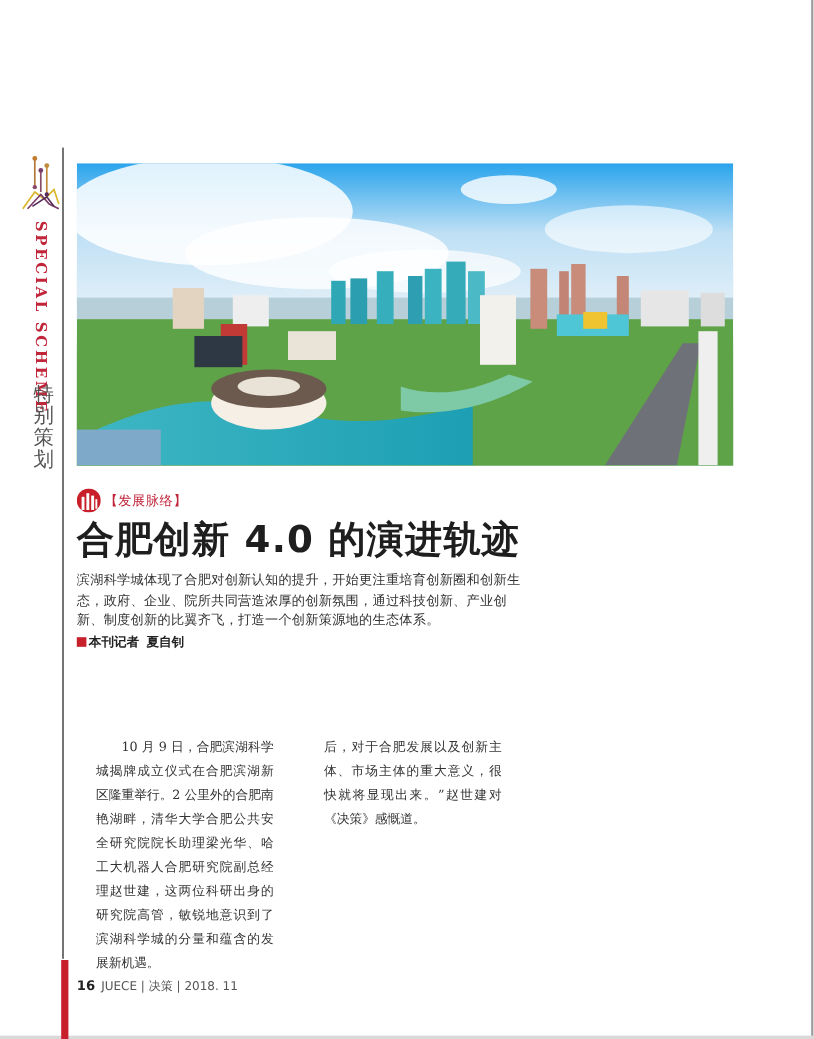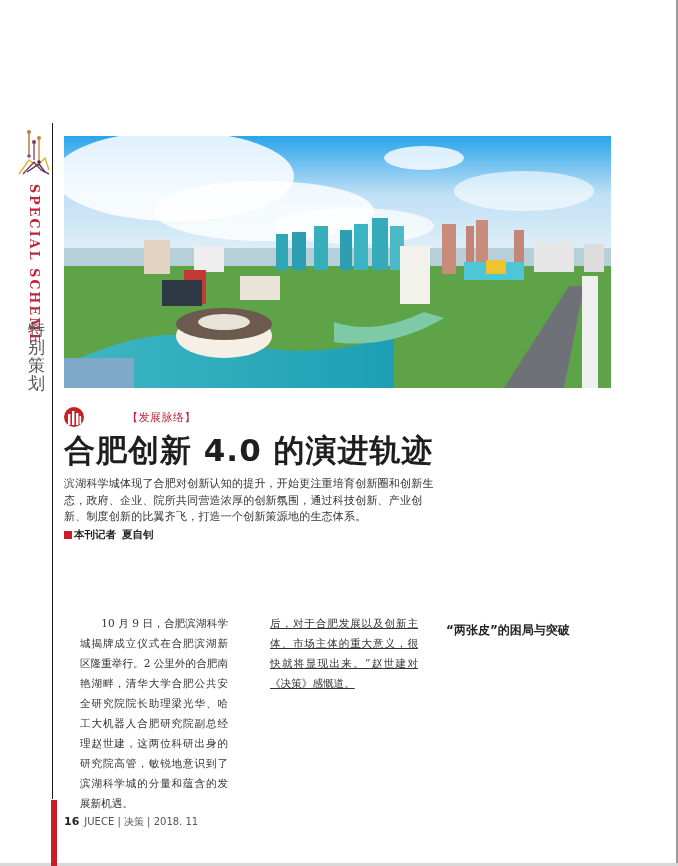--- a/index.html
+++ b/index.html
@@ -23,21 +23,21 @@
       position: absolute; left: 28px; top: 320px; width: 14px;
       font-size: 17px; line-height: 18px; color: #555; text-align: center;
     }
 
     .photo {
       position: absolute; left: 64px; top: 136px; width: 547px; height: 252px; overflow: hidden;
       background: linear-gradient(180deg, #cfe6f8 0%, #e9f3fb 25%, #bfe0f7 45%, #d8ecf6 55%, #7fb46a 62%, #4f9a3d 80%, #3c8f3a 100%);
     }
     .photo svg { display: block; }
 
-    .tag { position: absolute; left: 64px; top: 407px; height: 20px; display: flex; align-items: center; gap: 40px; }
+    .tag { position: absolute; left: 64px; top: 407px; height: 20px; display: flex; align-items: center; }
     .tag-icon { width: 20px; height: 20px; }
     .tag-label { font-size: 11px; color: #c0253a; margin-left: 3px; letter-spacing: 0.5px; }
 
     .title {
       position: absolute; left: 64px; top: 430px; margin: 0;
       font-size: 31px; font-weight: bold; color: #1e1e1e; letter-spacing: 1px; line-height: 40px;
     }
     .lead {
       position: absolute; left: 64px; top: 476px; width: 378px; margin: 0;
       font-size: 11px; line-height: 16.5px; color: #333; letter-spacing: 0.2px;
@@ -46,21 +46,21 @@
     .byline .sq { width: 8px; height: 8px; background: #c8202b; margin-right: 2px; }
     .byline .role { margin-right: 6px; }
 
     .col {
       position: absolute; top: 597px; width: 180px;
       font-family: "DejaVu Serif", "Liberation Serif", serif;
       font-size: 10.6px; line-height: 20px; color: #333; text-align: justify;
     }
     .col p { margin: 16px; text-indent: 2em; }
     .col1 { left: 64px; }
-    .col2 { left: 254px; text-decoration: underline; }
+    .col2 { left: 254px; }
     .col3 { left: 446px; }
     .subhead {
       font-family: "DejaVu Sans", "Liberation Sans", sans-serif;
       font-size: 12px; font-weight: bold; color: #222; margin: 24px 0 14px 0; line-height: 18px;
     }
 
     .footer { position: absolute; left: 64px; top: 815px; font-size: 10px; color: #555; display: flex; align-items: baseline; }
     .footer .pg { font-weight: bold; color: #222; font-size: 11px; margin-right: 5px; }
   </style>
 </head>
@@ -173,19 +173,18 @@
   <span>夏自钊</span>
 </div>
 
 <div class="col col1">
   <p>10 月 9 日，合肥滨湖科学城揭牌成立仪式在合肥滨湖新区隆重举行。2 公里外的合肥南艳湖畔，清华大学合肥公共安全研究院院长助理梁光华、哈工大机器人合肥研究院副总经理赵世建，这两位科研出身的研究院高管，敏锐地意识到了滨湖科学城的分量和蕴含的发展新机遇。</p>
 </div>
 <div class="col col2">
   <p style="text-indent:0">后，对于合肥发展以及创新主体、市场主体的重大意义，很快就将显现出来。”赵世建对《决策》感慨道。</p>
 </div>
 <div class="col col3">
-  <div class="subhead">“两张皮”的困局与突破</div>
 </div>
 
 <div class="footer">
   <span class="pg">16</span>
   <span>JUECE | 决策 | 2018. 11</span>
 </div>
 
 </body></html>

